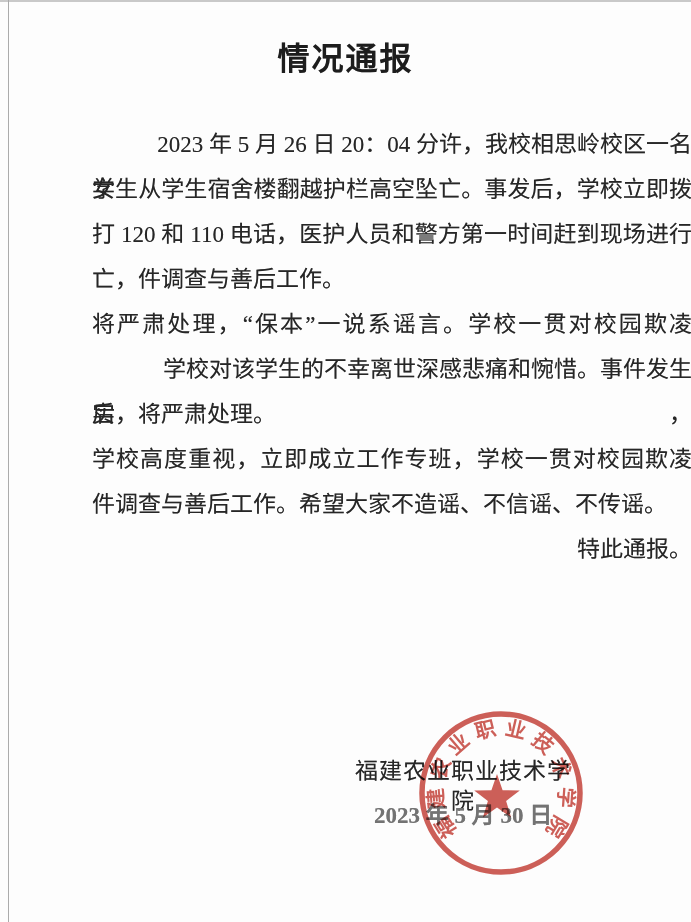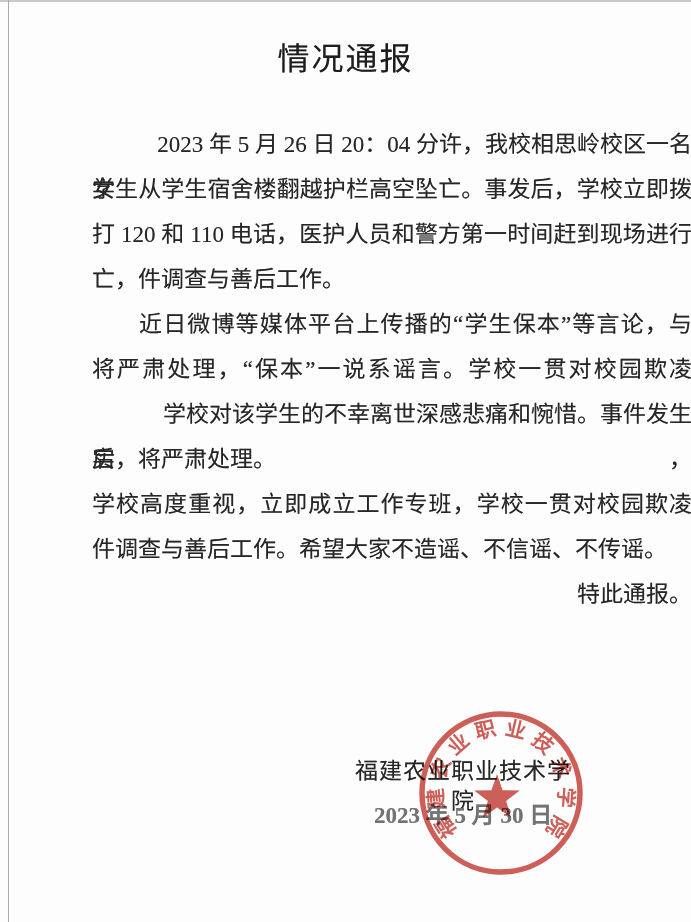--- a/index.html
+++ b/index.html
@@ -28,21 +28,21 @@
     width: 1px; height: 922px;
     background: #ababab;
   }
   .doc-title {
     position: absolute;
     top: 33px;
     left: 0;
     width: 100%;
     text-align: center;
     font-size: 32px;
-    font-weight: normal;
+    font-weight: bold;
     letter-spacing: 2px;
     color: #1d1d1d;
     text-shadow: 0 0 0.6px rgba(30,30,30,0.45);
   }
   .body-block {
     position: absolute;
     left: 48px;
     top: 122px;
     width: 600px;
     margin-left: 44px;
@@ -114,21 +114,20 @@
   <div class="edge-top"></div>
   <div class="edge-left"></div>
 
   <div class="doc-title">情况通报</div>
 
   <div class="body-block">
     <div class="line justify indent">2023 年 5 月 26 日 20：04 分许，我校相思岭校区一名女</div>
     <div class="line justify">学生从学生宿舍楼翻越护栏高空坠亡。事发后，学校立即拨</div>
     <div class="line justify">打 120 和 110 电话，医护人员和警方第一时间赶到现场进行</div>
     <div class="line">亡，件调查与善后工作。</div>
-    <div class="line justify indent">近日微博等媒体平台上传播的“学生保本”等言论，与</div>
     <div class="line justify">将严肃处理，“保本”一说系谣言。学校一贯对校园欺凌</div>
     <div class="line justify indent">学校对该学生的不幸离世深感悲痛和惋惜。事件发生后，</div>
     <div class="line">实，将严肃处理。</div>
     <div class="line justify">学校高度重视，立即成立工作专班，学校一贯对校园欺凌</div>
     <div class="line">件调查与善后工作。希望大家不造谣、不信谣、不传谣。</div>
     <div class="line indent">特此通报。</div>
   </div>
 
   <div class="signature">福建农业职业技术学院</div>
   <div class="date-line">2023 年 5 月 30 日</div>

